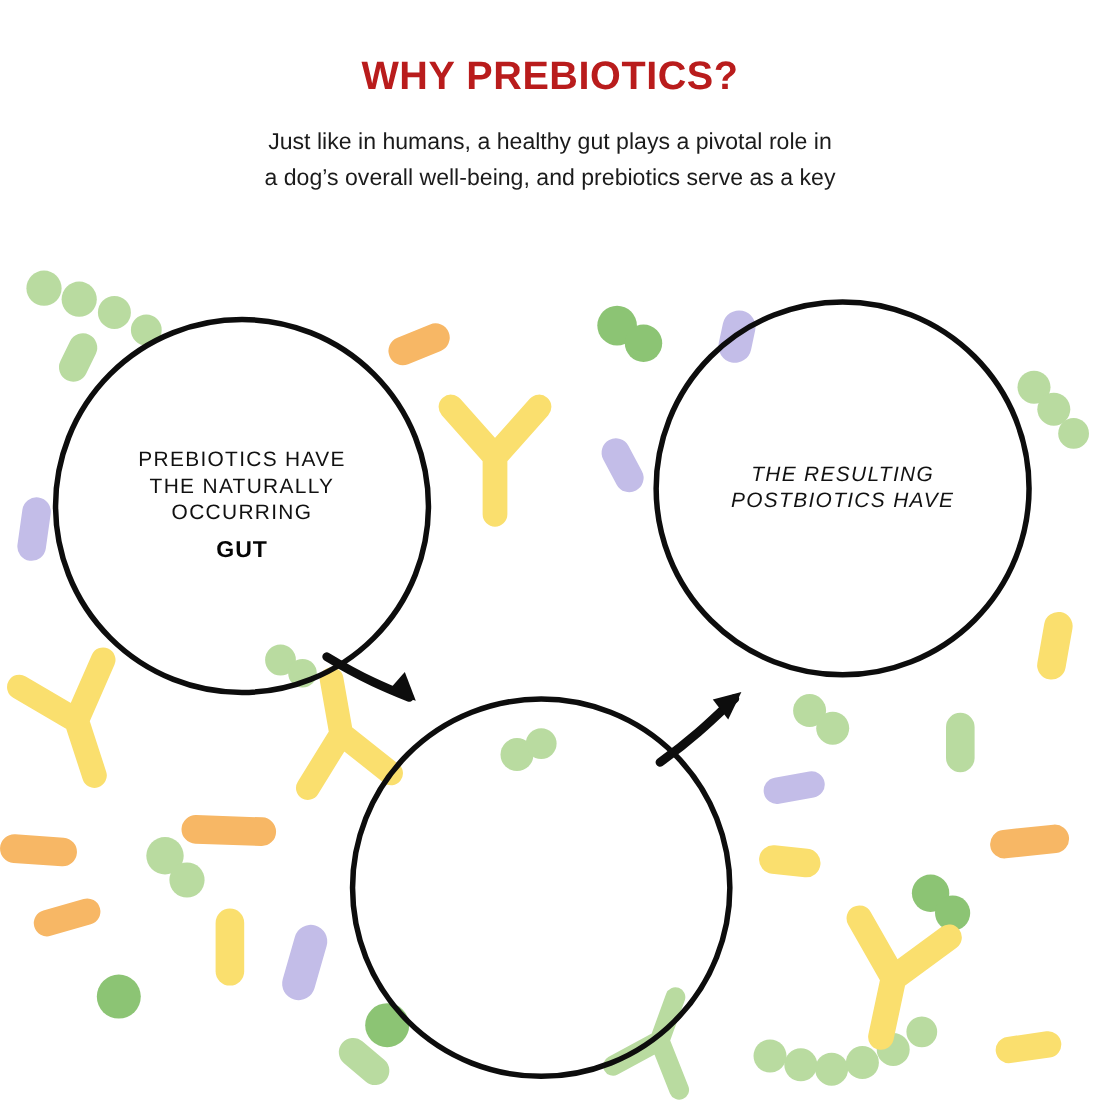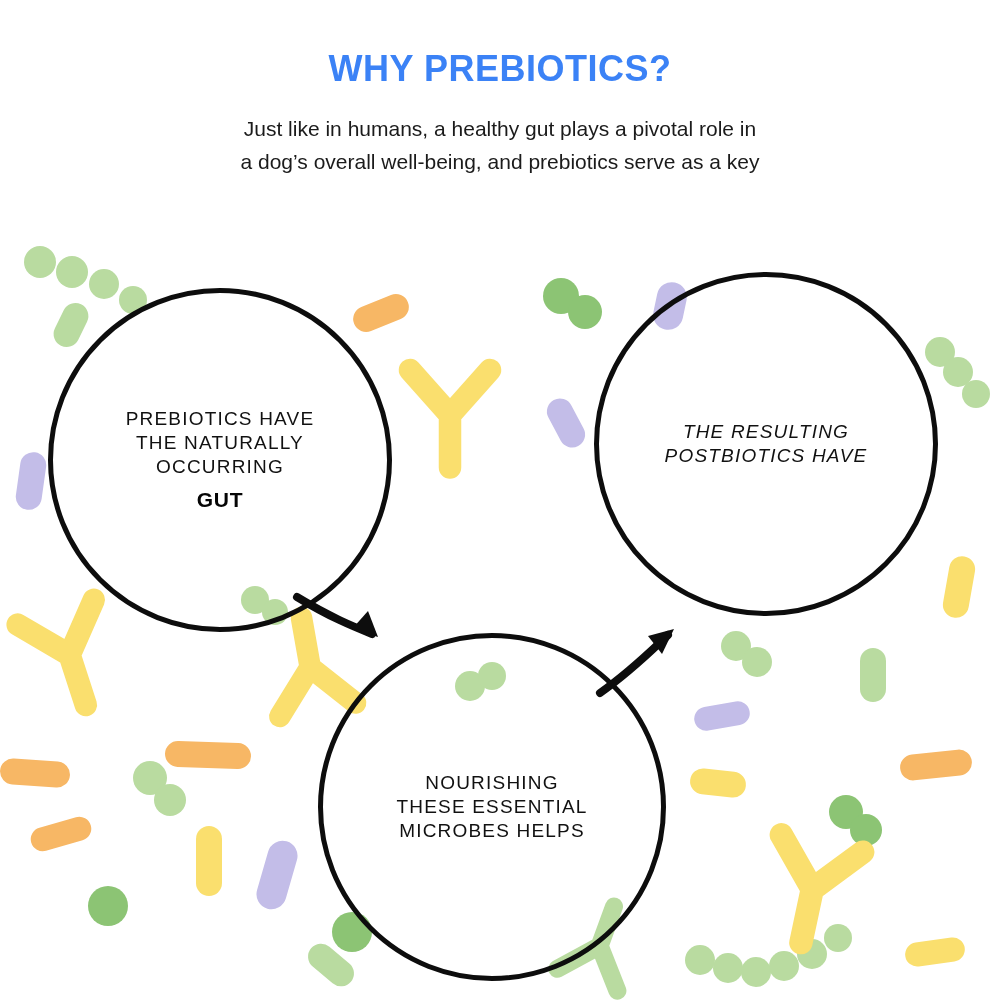--- a/index.html
+++ b/index.html
@@ -30,21 +30,21 @@
     width: 1000px;
     text-align: center;
     z-index: 40;
   }
   .title {
     margin: 0;
     padding-top: 48px;
     font-size: 36px;
     font-weight: bold;
     letter-spacing: 0.5px;
-    color: #3b82f6;
+    color: #b91c1c;
   }
   .subtitle {
     margin: 0 auto;
     padding-top: 22px;
     width: 690px;
     font-size: 21px;
     line-height: 33px;
     color: #1b1b1b;
     font-weight: normal;
   }
@@ -197,25 +197,20 @@
     <div class="circle-inner">
       <div class="light-lines">
         <span class="ln">THE RESULTING</span>
         <span class="ln">POSTBIOTICS HAVE</span>
       </div>
     </div>
   </div>
 
   <div class="circle" id="circle-3">
     <div class="circle-inner">
-      <div class="light-lines">
-        <span class="ln">NOURISHING</span>
-        <span class="ln">THESE ESSENTIAL</span>
-        <span class="ln">MICROBES HELPS</span>
-      </div>
     </div>
   </div>
 
   <svg id="arrows" viewBox="0 0 1000 1000" xmlns="http://www.w3.org/2000/svg">
     <g>
       <path d="M297 597 C 330 617, 352 626, 372 634" stroke="#0d0d0d" stroke-width="8" fill="none" stroke-linecap="round"></path>
       <path d="M378 637 L 352 629 L 368 611 Z" fill="#0d0d0d"></path>
     </g>
     <g>
       <path d="M600 693 C 630 672, 650 652, 668 635" stroke="#0d0d0d" stroke-width="8" fill="none" stroke-linecap="round"></path>

